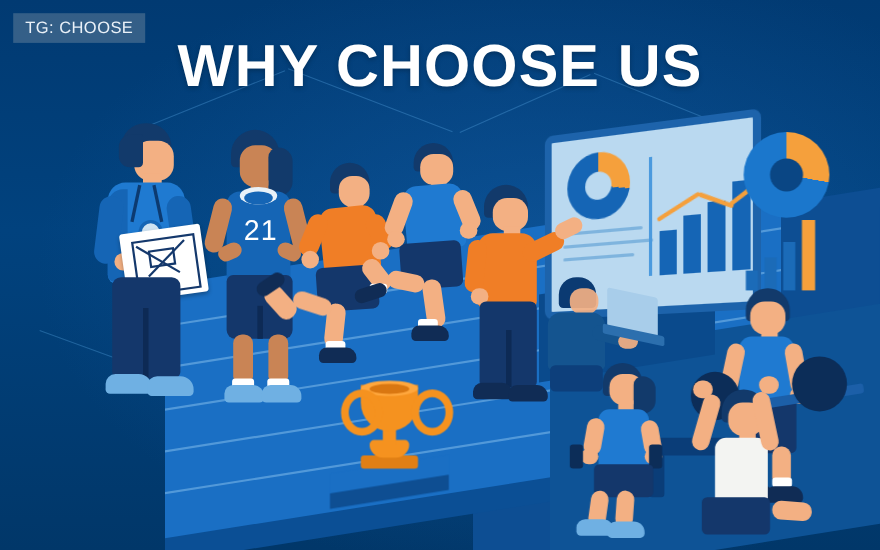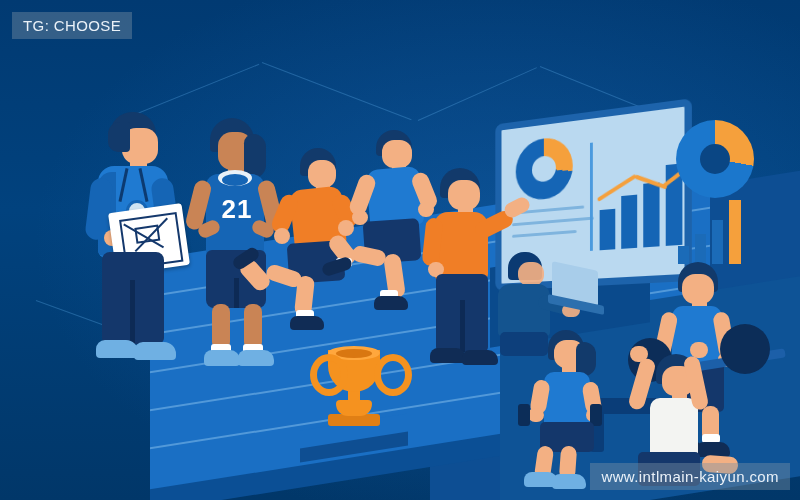--- a/index.html
+++ b/index.html
@@ -202,21 +202,21 @@
 
   <div class="fig" style="left:186px;top:118px;width:110px;height:252px;">
     <div class="sh hair" style="left:24px;top:0px;width:44px;height:34px;border-radius:22px 22px 4px 4px;"></div>
     <div class="sh skin-d" style="left:32px;top:14px;width:34px;height:38px;border-radius:14px;"></div>
     <div class="sh hair" style="left:58px;top:16px;width:22px;height:44px;border-radius:10px 14px 14px 4px;"></div>
     <div class="sh skin-d" style="left:42px;top:46px;width:16px;height:12px;"></div>
 
     <div class="sh shirt-blue2" style="left:20px;top:56px;width:58px;height:84px;border-radius:12px 12px 6px 6px;"></div>
     <div class="sh" style="left:32px;top:52px;width:34px;height:16px;border-radius:50%;background:#e8f1f8;"></div>
     <div class="sh" style="left:36px;top:56px;width:26px;height:12px;border-radius:50%;background:#1565b5;"></div>
-    <div style="position:absolute;left:30px;top:76px;width:42px;text-align:center;color:#ffffff;font-size:26px;font-weight:bold;letter-spacing:1px;">21</div>
+    <div style="position:absolute;left:30px;top:76px;width:42px;text-align:center;color:#ffffff;font-size:26px;font-weight:normal;letter-spacing:1px;">21</div>
 
     <div class="sh skin-d" style="left:4px;top:62px;width:17px;height:50px;border-radius:9px;transform:rotate(14deg);"></div>
     <div class="sh skin-d" style="left:76px;top:62px;width:17px;height:50px;border-radius:9px;transform:rotate(-14deg);"></div>
     <div class="sh skin-d" style="left:12px;top:104px;width:22px;height:14px;border-radius:7px;transform:rotate(-24deg);"></div>
     <div class="sh skin-d" style="left:66px;top:104px;width:22px;height:14px;border-radius:7px;transform:rotate(24deg);"></div>
 
     <div class="sh shorts" style="left:20px;top:132px;width:60px;height:58px;border-radius:6px 6px 8px 8px;"></div>
     <div class="sh" style="left:48px;top:160px;width:5px;height:30px;background:#0d2a55;"></div>
 
     <div class="sh skin-d" style="left:26px;top:186px;width:18px;height:46px;border-radius:8px;"></div>
@@ -375,17 +375,17 @@
     <div style="position:absolute;left:52px;top:44px;width:12px;height:16px;background:#f5921f;"></div>
 
     <div class="trophy-cup" style="left:32px;top:6px;width:52px;height:42px;"></div>
     <div style="position:absolute;left:32px;top:2px;width:52px;height:14px;border-radius:50%;background:#ffa73d;"></div>
     <div style="position:absolute;left:40px;top:5px;width:36px;height:9px;border-radius:50%;background:#d97711;"></div>
 
     <div class="trophy-handle" style="left:14px;top:10px;width:24px;height:28px;"></div>
     <div class="trophy-handle" style="left:78px;top:10px;width:24px;height:28px;"></div>
   </div>
 
+  <div class="title">WHY CHOOSE US</div>
 
   <div class="wm wm-tl">TG: CHOOSE</div>
-  <div class="wm wm-br">www.intlmain-kaiyun.com</div>
 
 </div>
 
 </body></html>

